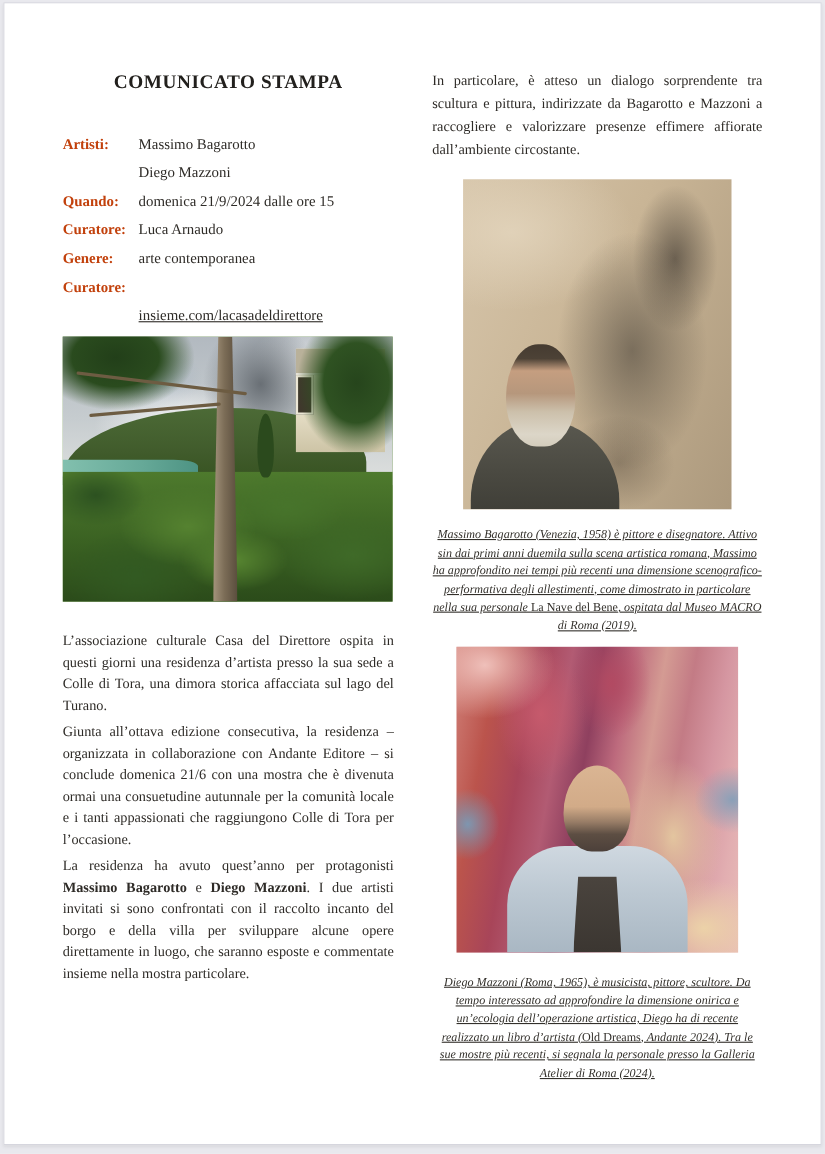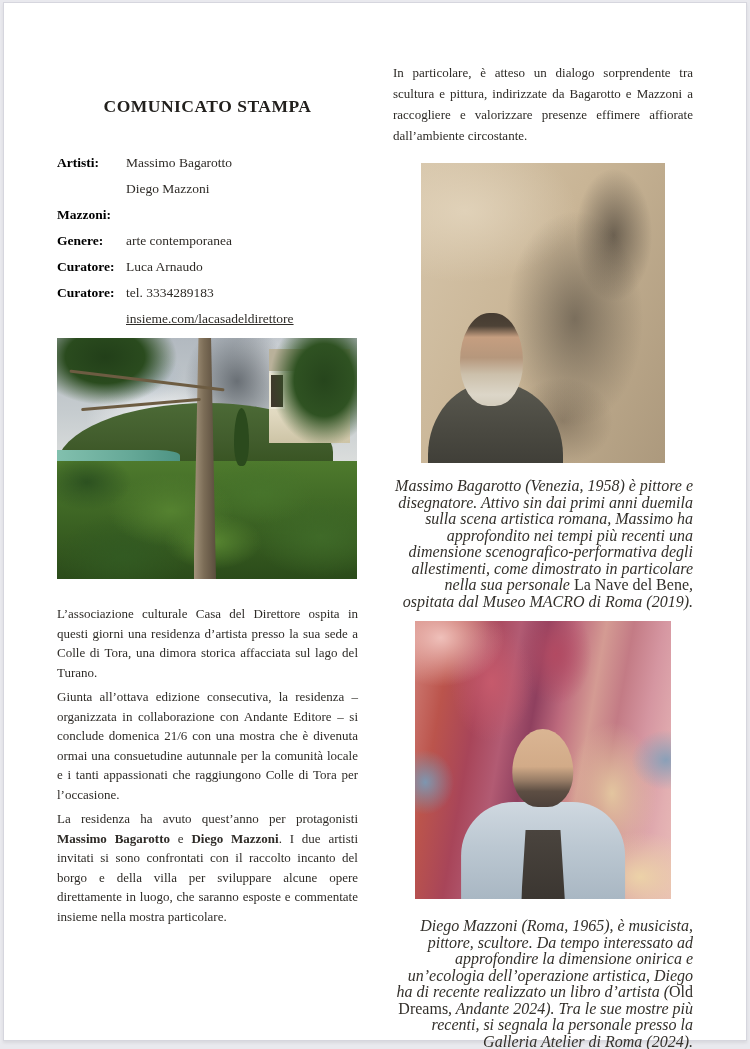--- a/index.html
+++ b/index.html
@@ -12,49 +12,49 @@
     position:relative;
   }
   .page {
     position:absolute; left:3px; top:2px;
     width:742px; height:1037px;
     background:#ffffff;
     border:1px solid #d6d6de;
     box-shadow:0 2px 3px rgba(0,0,0,.07);
   }
   .col { position:absolute; top:62px; }
-  .col-left  { left:57px;  width:301px;margin-top:32px; }
+  .col-left  { left:57px;  width:301px; }
   .col-right { left:393px; width:300px; }
 
   .title {
     margin:2px 0 0;
     font-size:17.5px; font-weight:bold;
     letter-spacing:.5px;
     text-align:center;
     color:#22201d;
   }
 
   .details { margin-top:36px; font-size:13.5px; }
   .drow { display:grid; grid-template-columns:69px 1fr; line-height:20px; margin-bottom:6px; }
-  .dlabel { font-weight:bold; color:#000000; }
+  .dlabel { font-weight:bold; color:#c2410c; }
   .dvalue { color:#2e2b27; }
   .dlink  { text-decoration:underline; cursor:pointer; }
 
   .para {
     margin:0; font-size:13px; line-height:19.5px;
     text-align:justify; color:#2e2b27;
   }
   .p1 { margin-top:25px; }
   .p2, .p3 { margin-top:5px; }
   .intro { line-height:21px; }
 
   .caption {
     margin:15px 0 0; width:300px;
-    font-style:italic; font-size:16px; line-height:16.5px;
-    text-align:right; color:#33302b;
+    font-style:italic; font-size:11px; line-height:16.5px;
+    text-align:center; color:#33302b;text-decoration:underline;
   }
   .caption.c2 { margin-top:19px; }
   .caption .rm { font-style:normal; }
 
   .photo { position:relative; overflow:hidden; }
   .photo > div { position:absolute; }
 
   
   .ls { width:300px; height:241px; margin-top:9px; background:#7ba05c; }
   .ls-sky { left:0; right:0; top:0; height:56%;
@@ -146,33 +146,33 @@
   <div class="details">
     <div class="drow">
       <span class="dlabel">Artisti:</span>
       <span class="dvalue">Massimo Bagarotto</span>
     </div>
     <div class="drow">
       <span class="dlabel"></span>
       <span class="dvalue">Diego Mazzoni</span>
     </div>
     <div class="drow">
-      <span class="dlabel">Mazzoni:</span>
+      <span class="dlabel">Quando:</span>
+      <span class="dvalue">domenica 21/9/2024 dalle ore 15</span>
+    </div>
+    <div class="drow">
+      <span class="dlabel">Curatore:</span>
+      <span class="dvalue">Luca Arnaudo</span>
     </div>
     <div class="drow">
       <span class="dlabel">Genere:</span>
       <span class="dvalue">arte contemporanea</span>
     </div>
     <div class="drow">
       <span class="dlabel">Curatore:</span>
-      <span class="dvalue">Luca Arnaudo</span>
-    </div>
-    <div class="drow">
-      <span class="dlabel">Curatore:</span>
-      <span class="dvalue">tel. 3334289183</span>
     </div>
     <div class="drow">
       <span class="dlabel"></span>
       <span class="dvalue dlink">insieme.com/lacasadeldirettore</span>
     </div>
   </div>
 
   <div class="photo ls">
     <div class="ls-sky"></div>
     <div class="ls-hills"></div>

